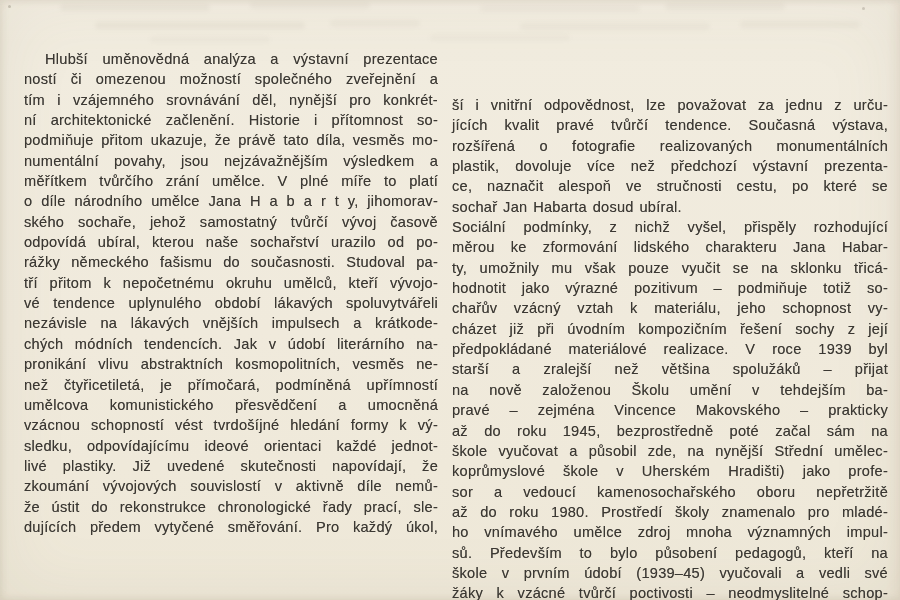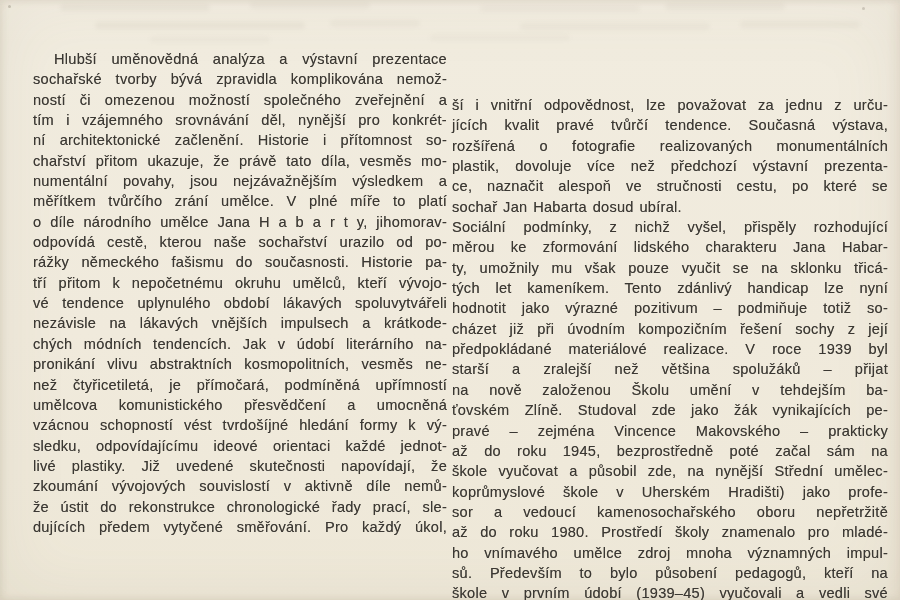--- a/index.html
+++ b/index.html
@@ -32,21 +32,21 @@
     top: 49px;
     font-family: "Liberation Sans", sans-serif;
     font-size: 14.6px;
     line-height: 20.35px;
     font-weight: 400;
     letter-spacing: 0.25px;
     word-spacing: 1.5px;
     color: #3b3833;
     text-shadow: 0 0 0.5px rgba(59, 56, 51, 0.55);
   }
-  #col-left  { left: 33px;  width: 414px; }
+  #col-left  { left: 24px;  width: 414px; }
   #col-right { left: 452px; width: 436px; margin-top: 46px; }
   .line {
     text-align: justify;
     text-align-last: justify;
     -moz-text-align-last: justify;
   }
   .line.par-end { text-align-last: left; -moz-text-align-last: left; }
   .line.indent  { padding-left: 21px; }
 
   
@@ -95,30 +95,30 @@
     <div class="smudge"></div>
     <div class="smudge"></div>
     <div class="smudge"></div>
     <div class="smudge"></div>
     <div class="speck s1"></div>
     <div class="speck s2"></div>
   </div>
 
   <div class="col" id="col-left">
       <div class="line indent">Hlubší uměnovědná analýza a výstavní prezentace</div>
-      <div class="line">sochařské tvorby bývá zpravidla komplikována nemož-</div>
       <div class="line">ností či omezenou možností společného zveřejnění a</div>
       <div class="line">tím i vzájemného srovnávání děl, nynější pro konkrét-</div>
       <div class="line">ní architektonické začlenění. Historie i přítomnost so-</div>
-      <div class="line">chařství přitom ukazuje, že právě tato díla, vesměs mo-</div>
+      <div class="line">podmiňuje přitom ukazuje, že právě tato díla, vesměs mo-</div>
       <div class="line">numentální povahy, jsou nejzávažnějším výsledkem a</div>
       <div class="line">měřítkem tvůrčího zrání umělce. V plné míře to platí</div>
       <div class="line">o díle národního umělce Jana H a b a r t y, jihomorav-</div>
-      <div class="line">odpovídá cestě, kterou naše sochařství urazilo od po-</div>
-      <div class="line">rážky německého fašismu do současnosti. Historie pa-</div>
+      <div class="line">ského sochaře, jehož samostatný tvůrčí vývoj časově</div>
+      <div class="line">odpovídá ubíral, kterou naše sochařství urazilo od po-</div>
+      <div class="line">rážky německého fašismu do současnosti. Studoval pa-</div>
       <div class="line">tří přitom k nepočetnému okruhu umělců, kteří vývojo-</div>
       <div class="line">vé tendence uplynulého období lákavých spoluvytvářeli</div>
       <div class="line">nezávisle na lákavých vnějších impulsech a krátkode-</div>
       <div class="line">chých módních tendencích. Jak v údobí literárního na-</div>
       <div class="line">pronikání vlivu abstraktních kosmopolitních, vesměs ne-</div>
       <div class="line">než čtyřicetiletá, je přímočará, podmíněná upřímností</div>
       <div class="line">umělcova komunistického přesvědčení a umocněná</div>
       <div class="line">vzácnou schopností vést tvrdošíjné hledání formy k vý-</div>
       <div class="line">sledku, odpovídajícímu ideové orientaci každé jednot-</div>
       <div class="line">livé plastiky. Již uvedené skutečnosti napovídají, že</div>
@@ -129,27 +129,26 @@
   <div class="col" id="col-right">
       <div class="line">ší i vnitřní odpovědnost, lze považovat za jednu z urču-</div>
       <div class="line">jících kvalit pravé tvůrčí tendence. Současná výstava,</div>
       <div class="line">rozšířená o fotografie realizovaných monumentálních</div>
       <div class="line">plastik, dovoluje více než předchozí výstavní prezenta-</div>
       <div class="line">ce, naznačit alespoň ve stručnosti cestu, po které se</div>
       <div class="line par-end">sochař Jan Habarta dosud ubíral.</div>
       <div class="line">Sociální podmínky, z nichž vyšel, přispěly rozhodující</div>
       <div class="line">měrou ke zformování lidského charakteru Jana Habar-</div>
       <div class="line">ty, umožnily mu však pouze vyučit se na sklonku třicá-</div>
-      <div class="line">tých let kameníkem. Tento zdánlivý handicap lze nyní</div>
       <div class="line">hodnotit jako výrazné pozitivum – podmiňuje totiž so-</div>
+      <div class="line">chařův vzácný vztah k materiálu, jeho schopnost vy-</div>
       <div class="line">cházet již při úvodním kompozičním řešení sochy z její</div>
       <div class="line">předpokládané materiálové realizace. V roce 1939 byl</div>
       <div class="line">starší a zralejší než většina spolužáků – přijat</div>
       <div class="line">na nově založenou Školu umění v tehdejším ba-</div>
-      <div class="line">ťovském Zlíně. Studoval zde jako žák vynikajících pe-</div>
       <div class="line">pravé – zejména Vincence Makovského – prakticky</div>
       <div class="line">až do roku 1945, bezprostředně poté začal sám na</div>
       <div class="line">škole vyučovat a působil zde, na nynější Střední umělec-</div>
       <div class="line">koprůmyslové škole v Uherském Hradišti) jako profe-</div>
       <div class="line">sor a vedoucí kamenosochařského oboru nepřetržitě</div>
       <div class="line">až do roku 1980. Prostředí školy znamenalo pro mladé-</div>
       <div class="line">ho vnímavého umělce zdroj mnoha významných impul-</div>
       <div class="line">sů. Především to bylo působení pedagogů, kteří na</div>
       <div class="line">škole v prvním údobí (1939–45) vyučovali a vedli své</div>
       <div class="line">žáky k vzácné tvůrčí poctivosti – neodmyslitelné schop-</div>

